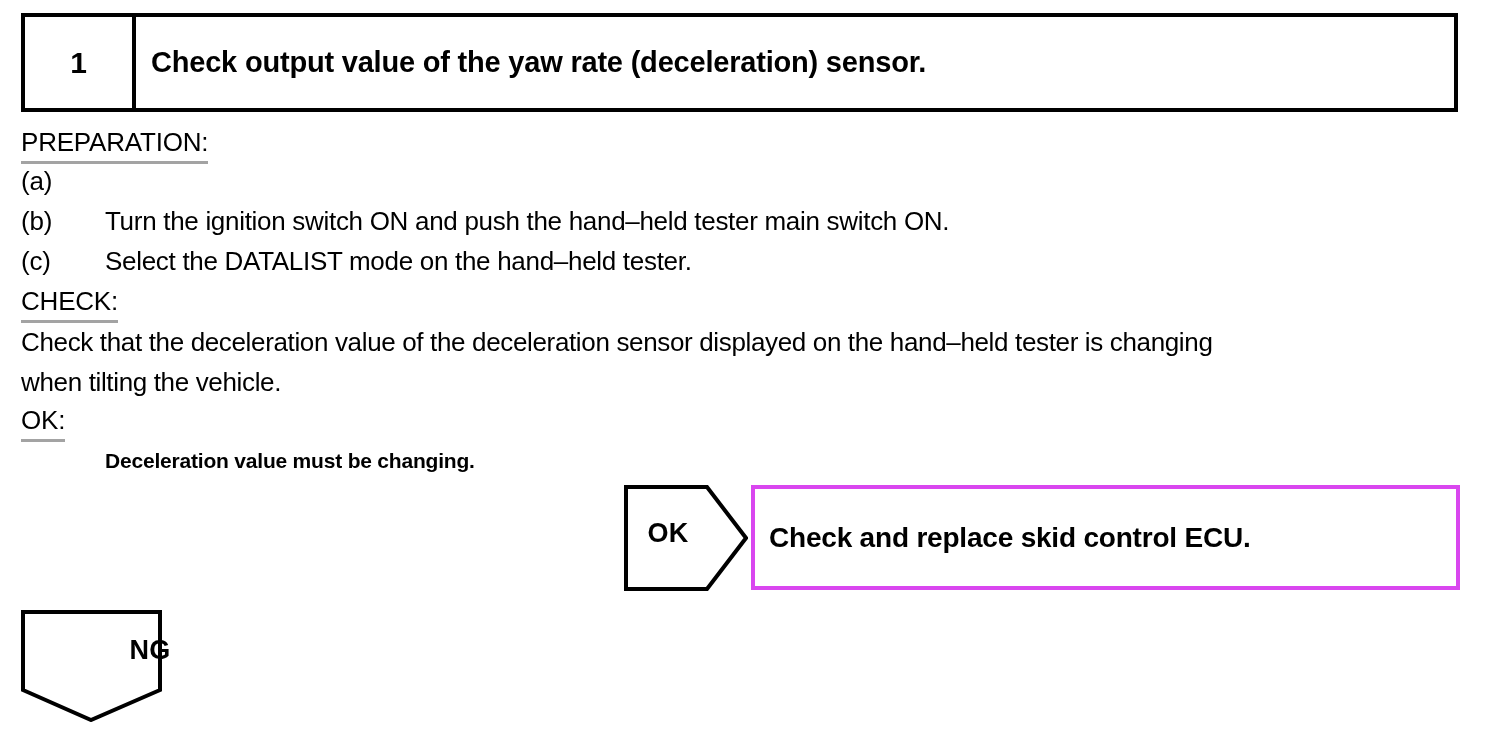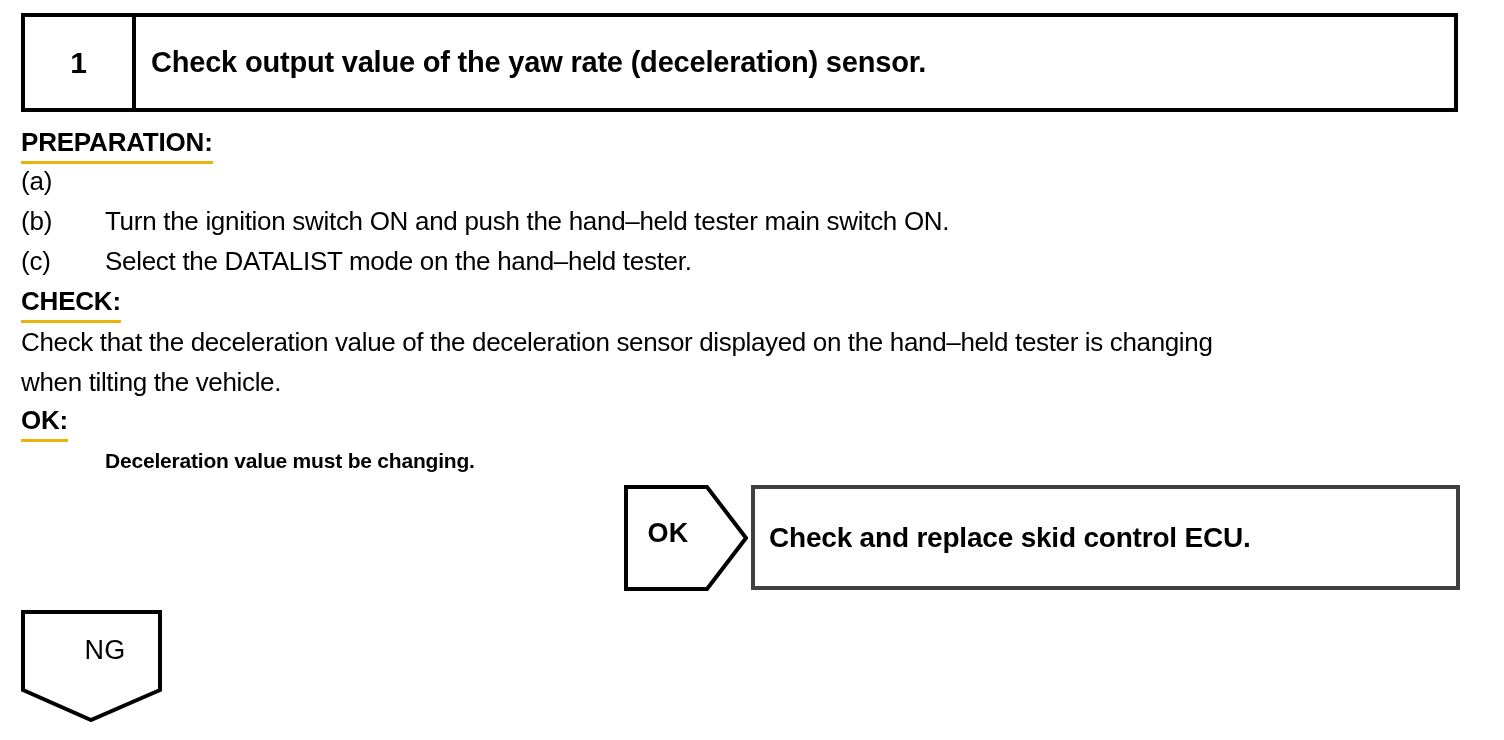--- a/index.html
+++ b/index.html
@@ -57,25 +57,25 @@
 
   
   .body-block {
     position: absolute;
     left: 21px;
     top: 124px;
     width: 1460px;
   }
   .section-heading {
     font-size: 26px;
-    font-weight: bold;
+    font-weight: normal;
     letter-spacing: -0.2px;
     line-height: 36px;
     display: inline-block;
-    border-bottom: 3px solid #eab308;
+    border-bottom: 3px solid #a3a3a3;
     padding-bottom: 1px;
     margin-bottom: 3px;
   }
   .heading-row {
     height: 39px;
   }
   .list-row {
     display: flex;
     height: 40px;
     align-items: flex-start;
@@ -130,21 +130,21 @@
     font-weight: bold;
     letter-spacing: 0.2px;
   }
 
   .result-box {
     position: absolute;
     left: 751px;
     top: 485px;
     width: 709px;
     height: 105px;
-    border: 4px solid #404040;
+    border: 4px solid #d946ef;
     box-sizing: border-box;
     display: flex;
     align-items: center;
     padding-left: 14px;
   }
   .result-text {
     font-size: 28px;
     font-weight: bold;
     letter-spacing: -0.2px;
     white-space: nowrap;
@@ -162,22 +162,23 @@
   .ng-branch-label {
     position: absolute;
     left: 0;
     top: 0;
     width: 168px;
     height: 80px;
     display: flex;
     align-items: center;
     justify-content: center;
     font-size: 27px;
-    font-weight: normal;
+    font-weight: bold;
     letter-spacing: 0.2px;
+    padding-left: 45px;
   }
 </style>
 </head>
 <body>
 
 <div class="step-box">
   <div class="step-number-cell">
     <span class="step-number">1</span>
   </div>
   <div class="step-title-cell">

